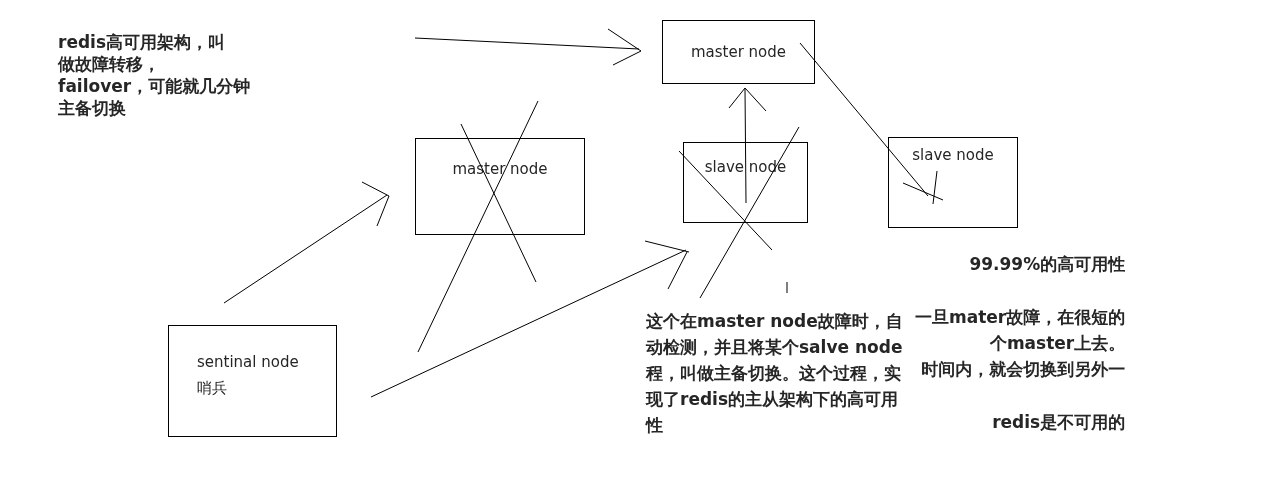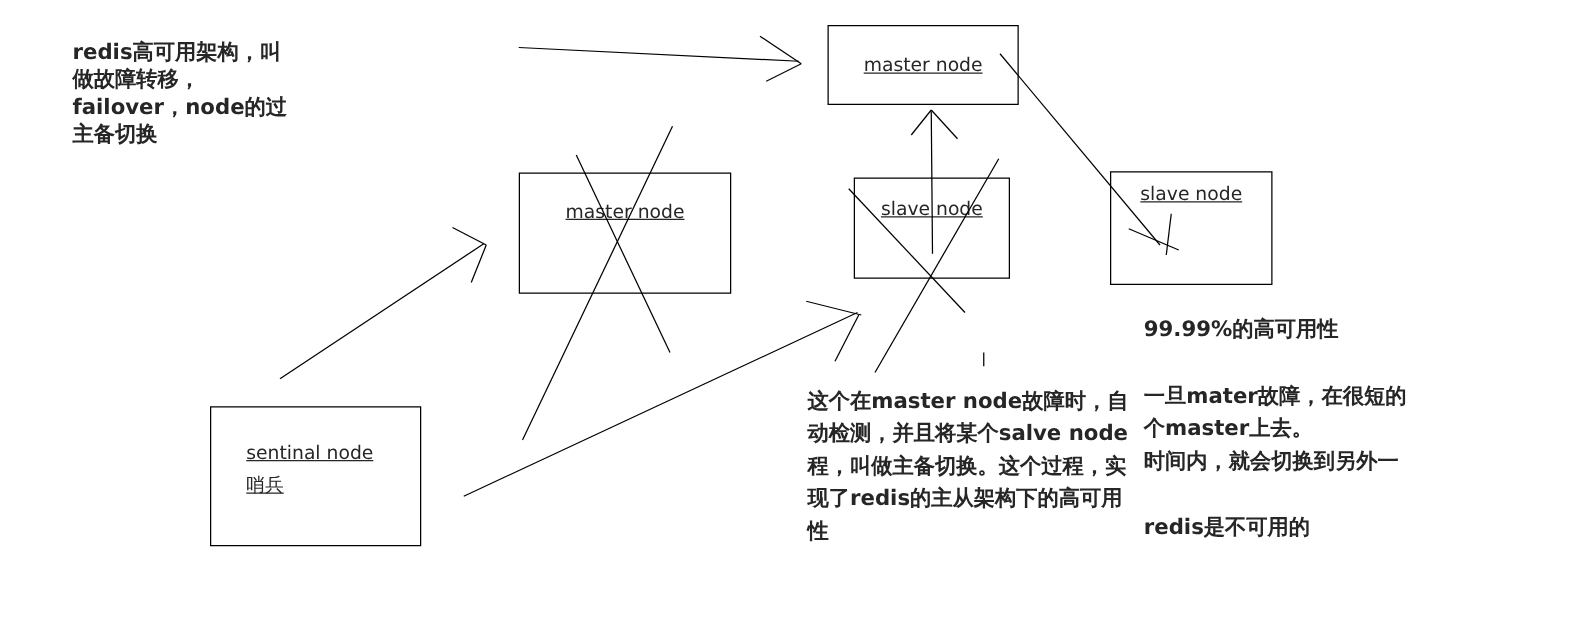--- a/index.html
+++ b/index.html
@@ -15,37 +15,37 @@
     position:absolute;left:0;top:0;z-index:3;
     pointer-events:none;
   }
   .lines line{stroke:#000000;stroke-width:1;fill:none;}
   .node{
     position:absolute;z-index:1;
     border:1px solid #000000;
     background:transparent;
     font-size:15px;
     box-sizing:border-box;
-    display:flex;justify-content:center;text-decoration:underline;
+    display:flex;justify-content:center;
   }
   .node .lbl{white-space:nowrap;}
   .node-master-top{left:662px;top:20px;width:153px;height:64px;align-items:center;}
   .node-master-left{left:415px;top:138px;width:170px;height:97px;padding-top:21px;}
   .node-slave-middle{left:683px;top:142px;width:125px;height:81px;padding-top:15px;}
   .node-slave-right{left:888px;top:137px;width:130px;height:91px;padding-top:8px;}
   .node-sentinel{
     left:168px;top:325px;width:169px;height:112px;
     display:block;padding:23px 12px 0 28px;line-height:26px;
   }
   .note{position:absolute;z-index:2;font-size:17px;font-weight:bold;}
   .note .tl{display:block;}
   .note-top-left{left:58px;top:31px;line-height:22px;}
   .note-bottom-center{left:646px;top:308px;line-height:26px;}
   .note-right{left:915px;top:251px;line-height:26px;}
-  .note-right .para{margin:0 0 27px 0;}
+  .note-right .para{margin:0 0 27px 0;text-align:right;}
   .note-right .para:last-child{margin-bottom:0;}
 </style>
 </head>
 <body>
 
 <div class="canvas">
 
   <svg class="lines" width="1274" height="500" viewBox="0 0 1274 500">
 
     <g>
@@ -87,21 +87,21 @@
       <line x1="679" y1="151" x2="772" y2="250"></line>
       <line x1="799" y1="127" x2="700" y2="298"></line>
     </g>
 
     <line x1="787" y1="282" x2="787" y2="293"></line>
   </svg>
 
   <div class="note note-top-left">
     <span class="tl">redis高可用架构，叫</span>
     <span class="tl">做故障转移，</span>
-    <span class="tl">failover，node的过</span>
+    <span class="tl">failover，可能就几分钟</span>
     <span class="tl">主备切换</span>
   </div>
 
   <div class="node node-master-top">
     <span class="lbl">master node</span>
   </div>
 
   <div class="node node-master-left">
     <span class="lbl">master node</span>
   </div>

